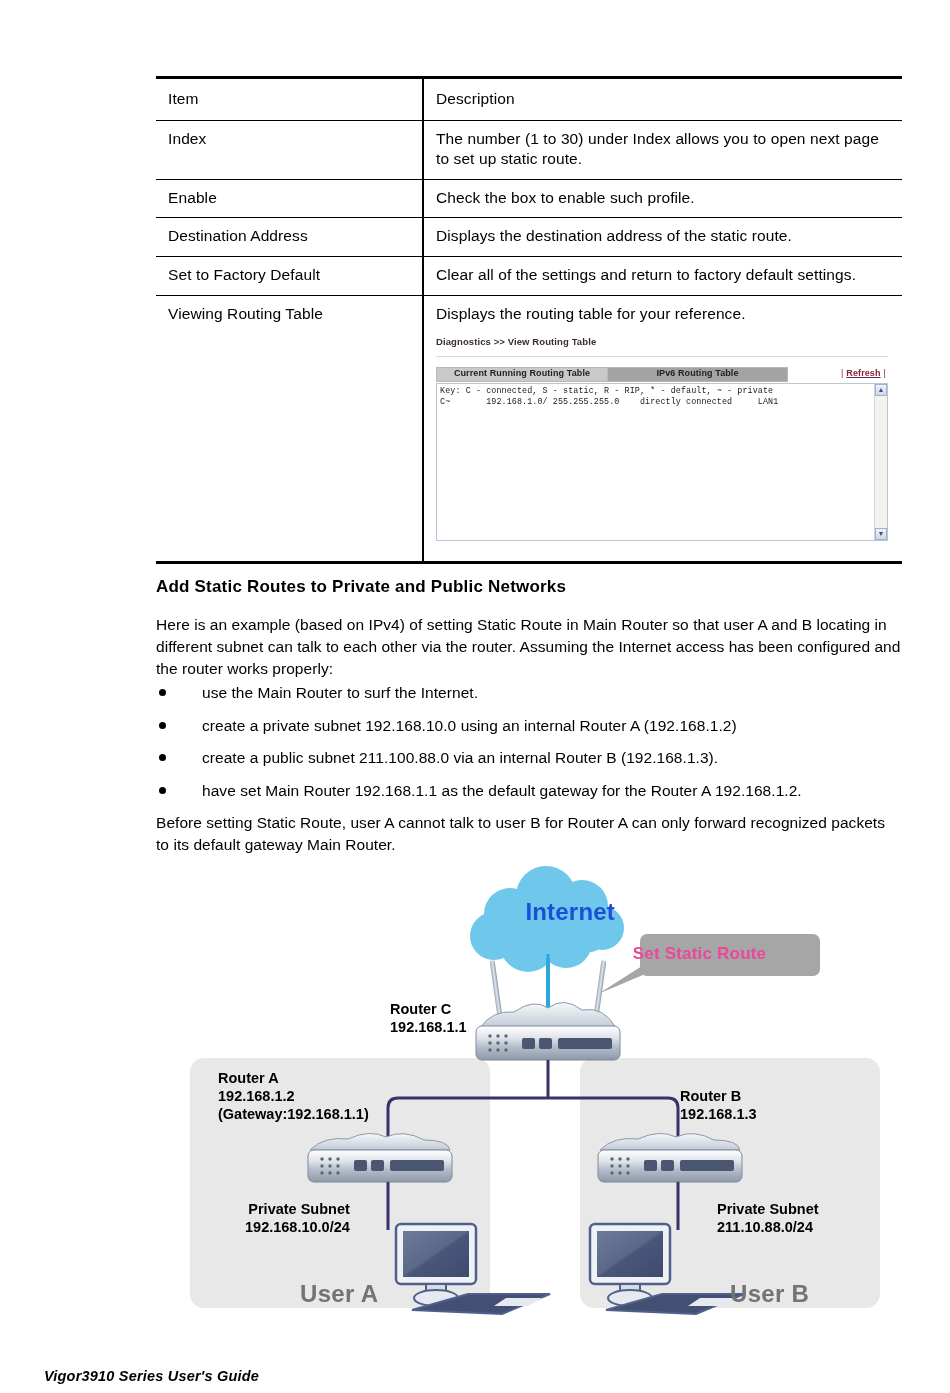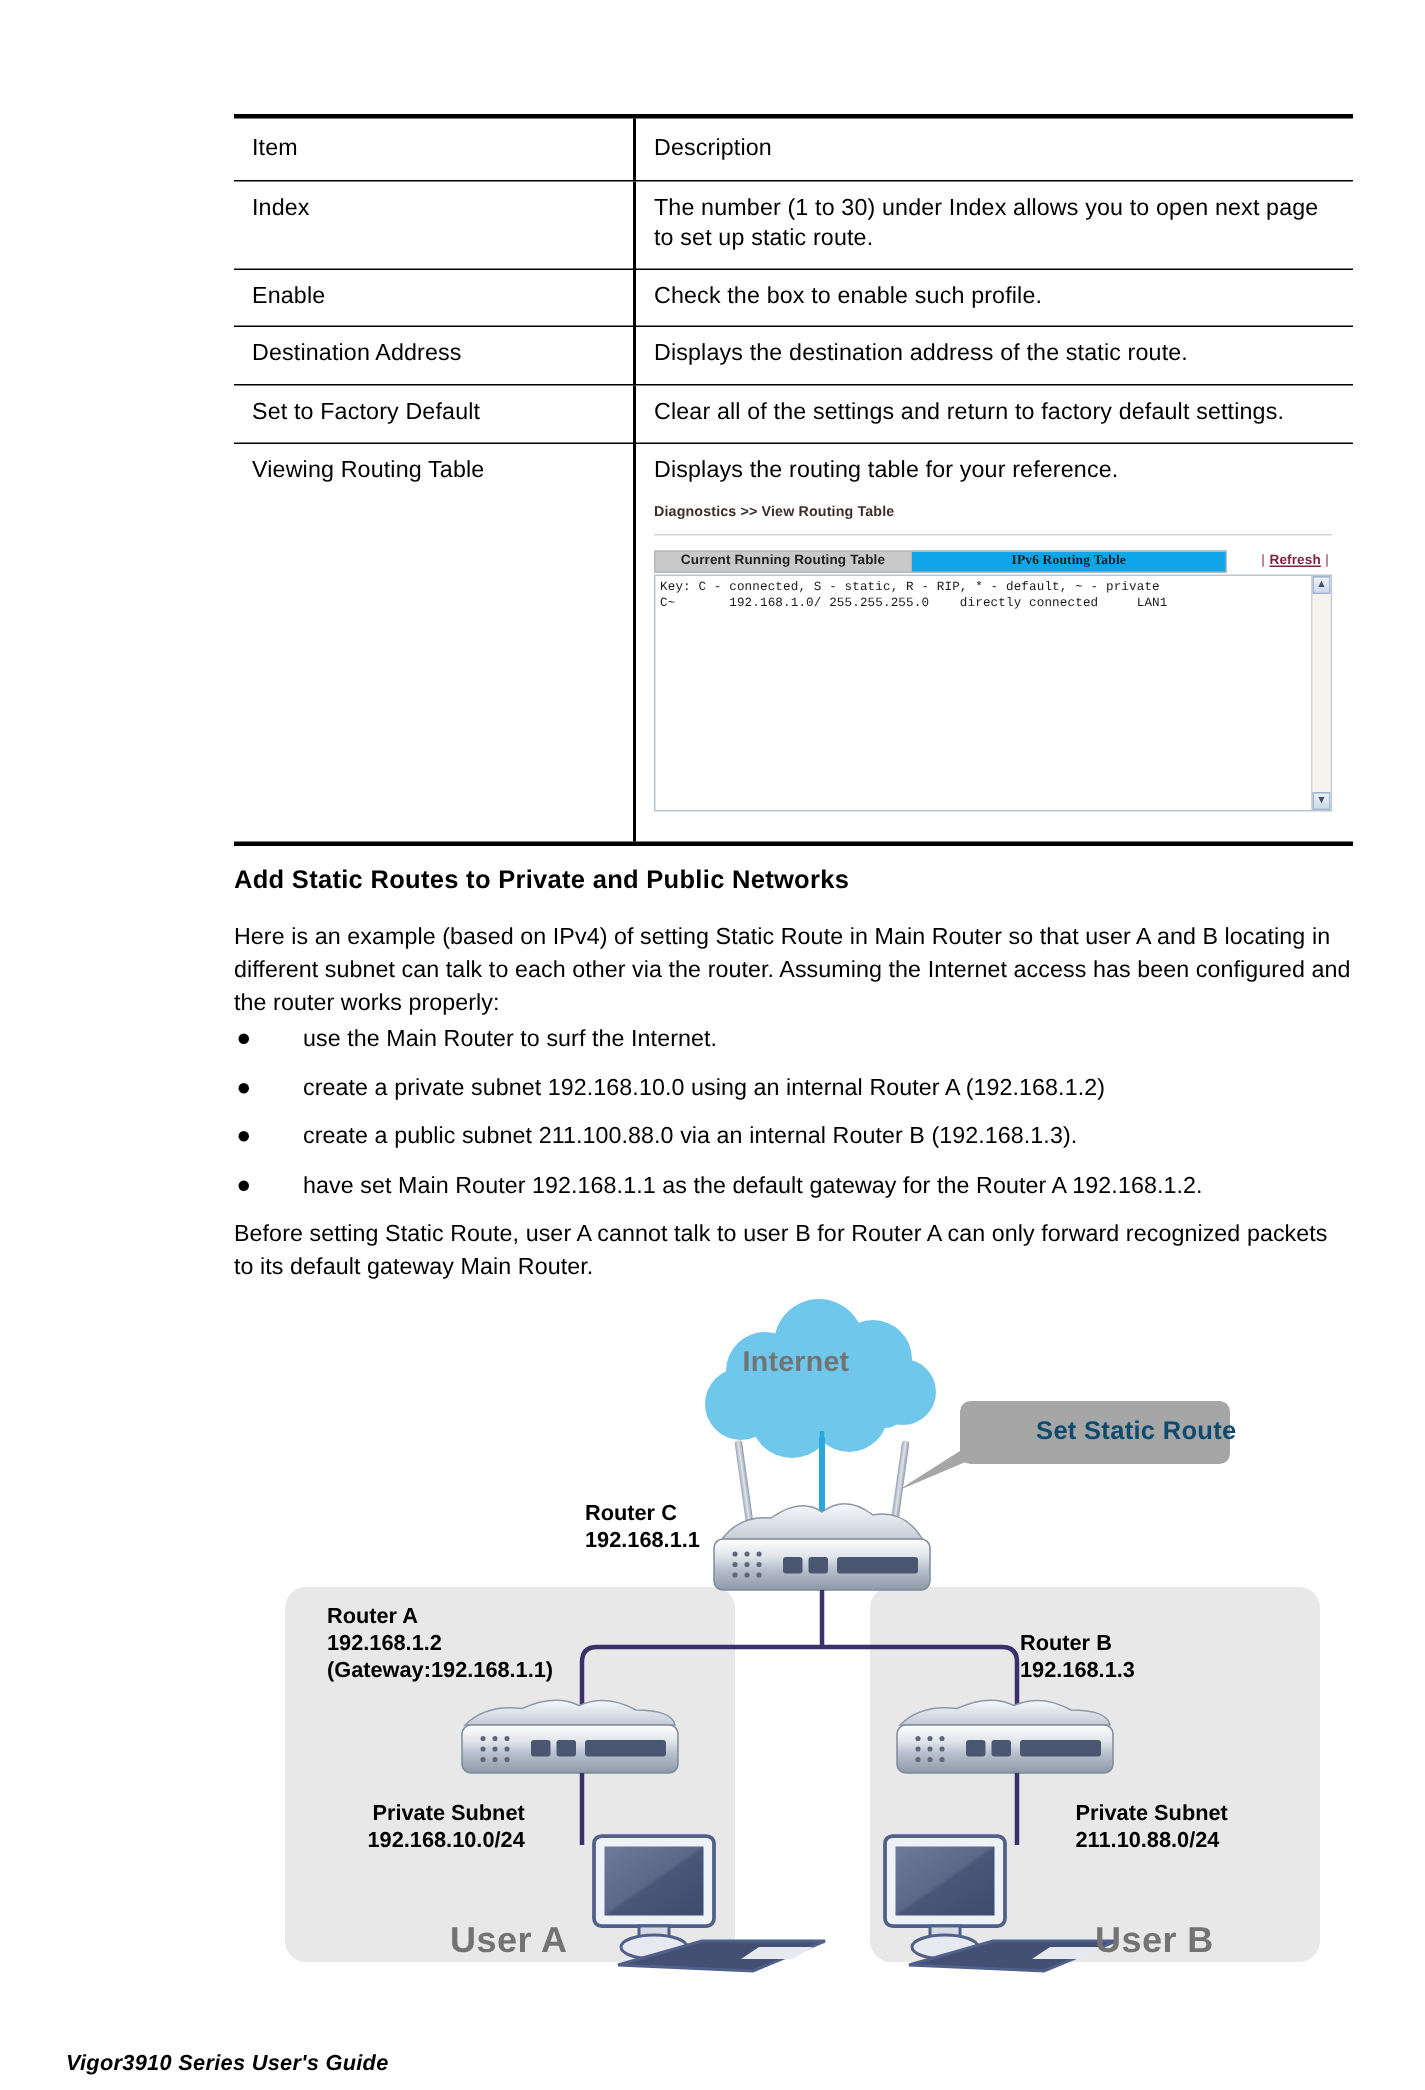--- a/index.html
+++ b/index.html
@@ -67,21 +67,21 @@
     font-size: 9px;
     font-weight: bold;
     color: #222;
     display: flex;
     align-items: center;
     justify-content: center;
     border: 1px solid #b9b9b9;
     box-sizing: border-box;
   }
   .eui-tab.active { background: #c9c9c9; width: 172px; }
-  .eui-tab.inactive { background: #0ea5e9; width: 210px; border-left: none; font-family: Liberation Serif, serif; }
+  .eui-tab.inactive { background: #a3a3a3; width: 180px; border-left: none; }
   .eui-refresh-wrap {
     flex: 1;
     display: flex;
     align-items: center;
     justify-content: flex-end;
     gap: 3px;
     padding-right: 2px;
     font-size: 9px;
     color: #8a2b4a;
   }
@@ -206,35 +206,35 @@
     color: #737373;
     letter-spacing: 0.3px;
   }
   #label-user-a { left: 150px; top: 418px; }
   #label-user-b { left: 580px; top: 418px; }
   .cloud-text {
     position: absolute;
     left: 345px;
     top: 36px;
     width: 120px;
-    text-align: left;
-    font-size: 19px;
-    font-weight: bold;
-    color: #737373;
+    text-align: right;
+    font-size: 24px;
+    font-weight: bold;
+    color: #1d4ed8;
     letter-spacing: 0.2px;
   }
   .callout-text {
     position: absolute;
-    left: 525px;
+    left: 467px;
     top: 82px;
     width: 165px;
     text-align: center;
     font-size: 17px;
     font-weight: bold;
-    color: #0c4a6e;
+    color: #ec4899;
     letter-spacing: 0.2px;
   }
 
   
   .footer-left, .footer-right {
     position: absolute;
     top: 1368px;
     font-size: 14.5px;
     font-weight: bold;
     font-style: italic;

